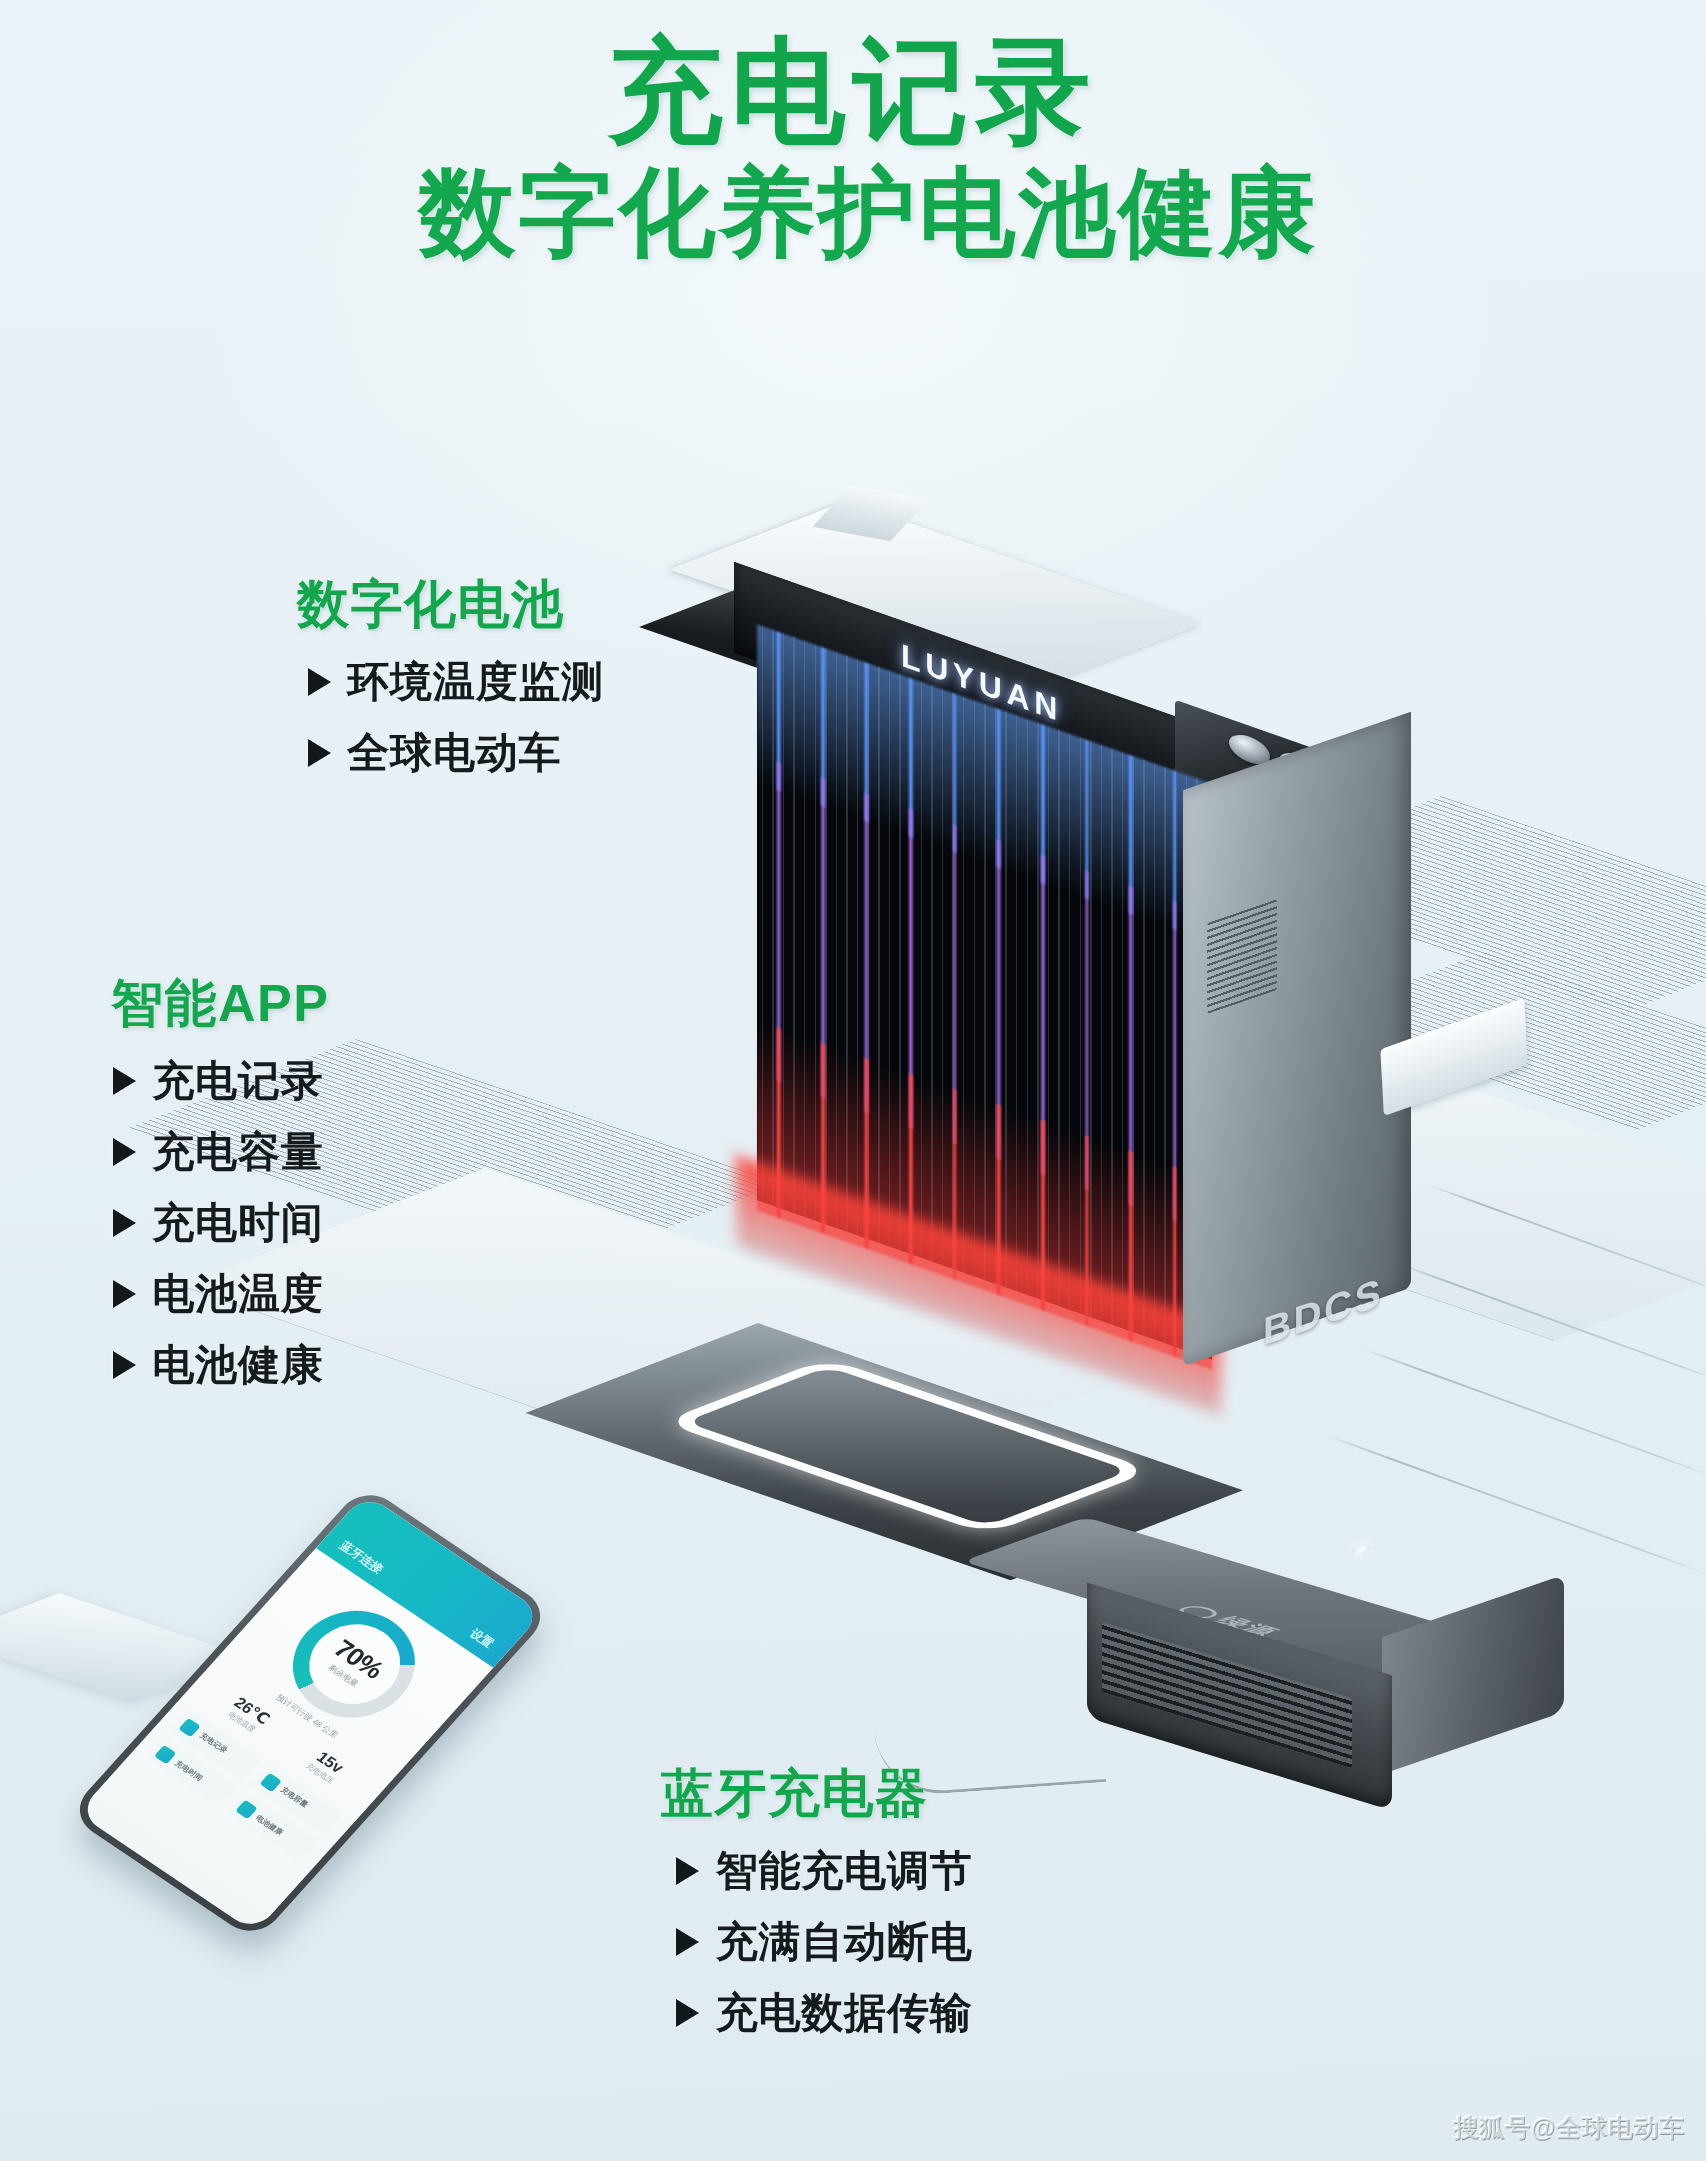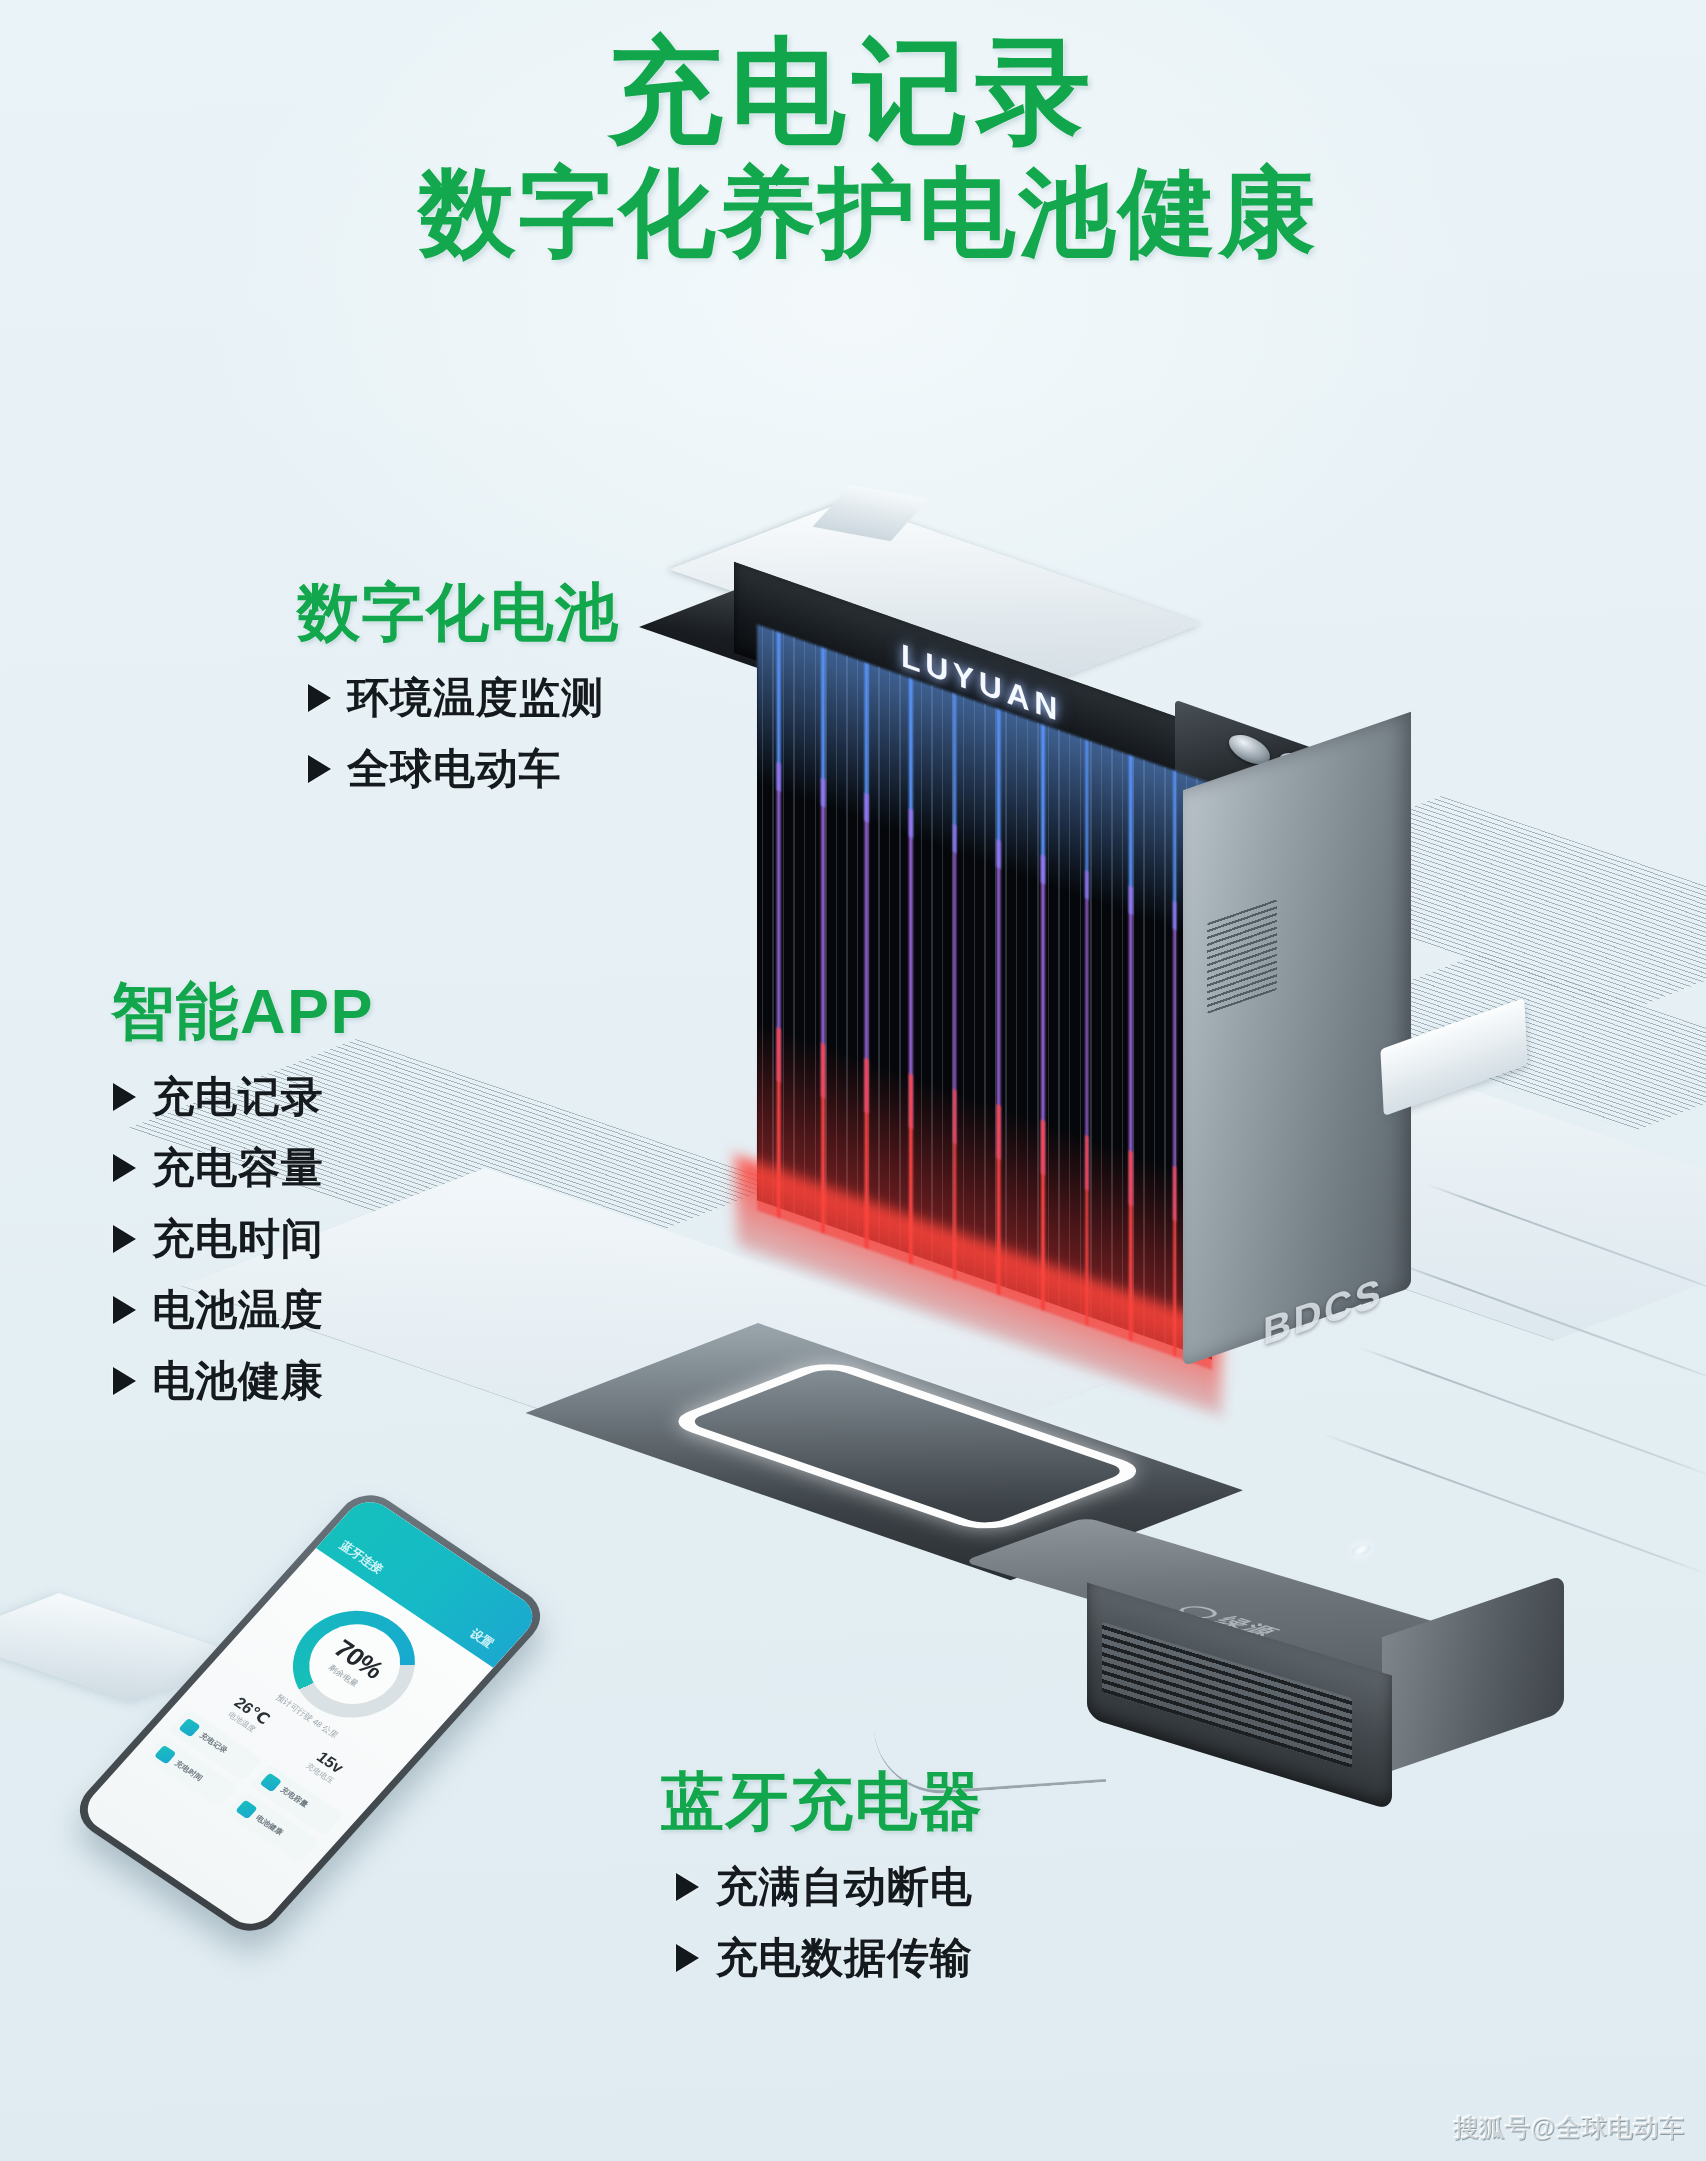--- a/index.html
+++ b/index.html
@@ -28,21 +28,21 @@
     top: 149px;
     font-size: 97px; font-weight: bold; letter-spacing: 3px;
     color: #13a84e;
     text-shadow: 0 0 1.5px rgba(255,255,255,.9), 2.3px 3px 5.3px rgba(120,160,170,.28);
     padding-left: 31px;
   }
 
   
   .feat { position: absolute; }
   .feat h2 {
-    font-size: 63px; font-weight: bold; color: #12a64d; letter-spacing: 1.5px;
+    font-size: 52px; font-weight: bold; color: #12a64d; letter-spacing: 1.5px;
     text-shadow: 0 0 1.5px rgba(255,255,255,.95), 1.5px 2.3px 4.6px rgba(110,150,160,.30);
     white-space: nowrap;
   }
   .feat ul { list-style: none; margin-top: 14px; }
   .feat li {
     display: flex; align-items: center;
     font-size: 42px; font-weight: bold; color: #141a1e;
     letter-spacing: 0.8px; white-space: nowrap;
     margin-bottom: 15px;
     text-shadow: 0 0 1.5px rgba(255,255,255,.85);
@@ -532,20 +532,24 @@
     <div id="charger-side"></div>
     <div id="charger-front"></div>
     <div id="charger-grille"></div>
   </div>
 
   <div class="feat" id="feat-charger">
     <h2>蓝牙充电器</h2>
     <ul>
       <li>
         <span class="bullet"></span>
+        <span>智能充电调节</span>
+      </li>
+      <li>
+        <span class="bullet"></span>
         <span>充满自动断电</span>
       </li>
       <li>
         <span class="bullet"></span>
         <span>充电数据传输</span>
       </li>
     </ul>
   </div>
 
   <div id="watermark">搜狐号@全球电动车</div>

